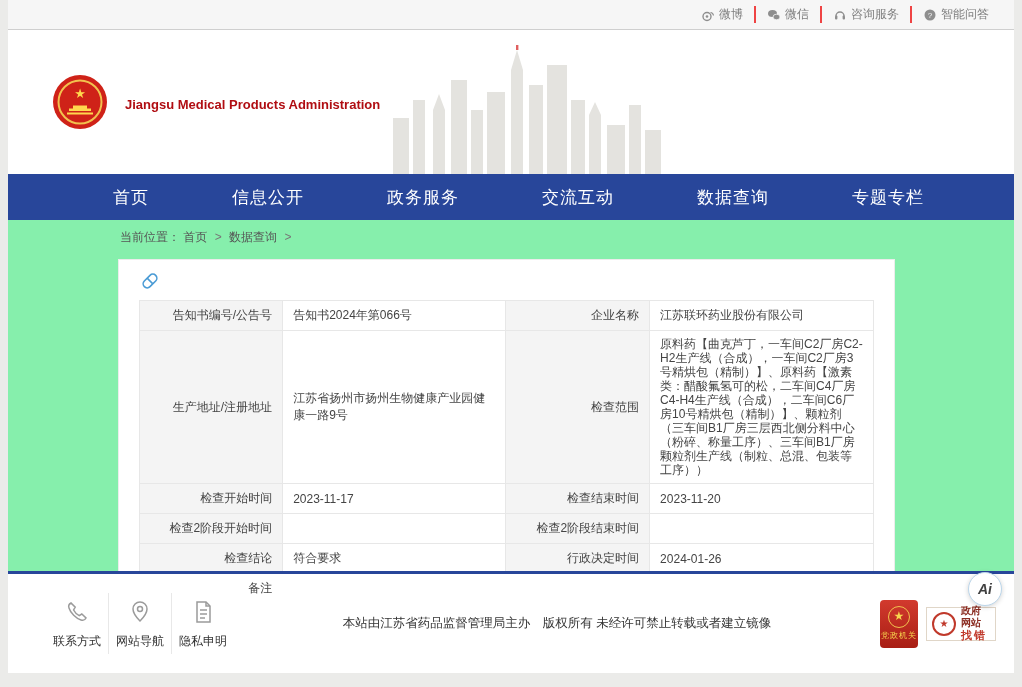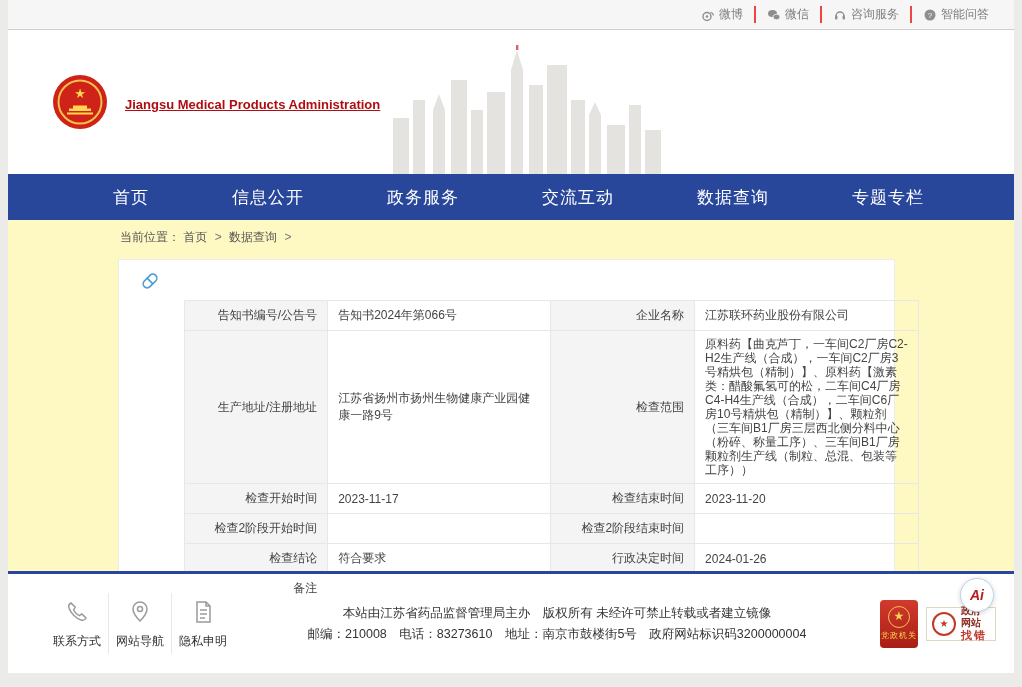--- a/index.html
+++ b/index.html
@@ -11,39 +11,39 @@
   .toplink { display:flex; align-items:center; gap:4px; color:#7d7d7d; font-size:12px;
              padding:0 11px; cursor:pointer; text-decoration:none; }
   .toplink + .toplink { border-left:2px solid #ef4444; }
   .toplink svg { display:block; }
 
   
   .header { height:144px; background:#fff; position:relative; display:flex; align-items:center; padding-left:45px; overflow:hidden; }
   .logo { width:54px; height:54px; flex:0 0 auto; }
   .titles { margin-left:18px; position:relative; z-index:2; }
   .title-cn { color:#b00d12; font-size:27px; font-weight:bold; letter-spacing:2px; }
-  .title-en { color:#b00d12; font-size:13px; font-weight:bold; margin-top:5px;text-decoration:underline; }
+  .title-en { color:#b00d12; font-size:13px; font-weight:bold; margin-top:5px; }
   .skyline { position:absolute; left:385px; top:8px; z-index:1; }
 
   
   .nav { height:46px; background:#28469a; display:flex; align-items:center; justify-content:space-between;
          padding:0 90px 0 105px; }
   .nav a { color:#ffffff; font-size:17px; letter-spacing:1px; text-decoration:none; cursor:pointer; }
 
   
-  .main { height:351px; background:#fef9c3; padding-top:9px; box-sizing:border-box; }
+  .main { height:351px; background:#86efac; padding-top:9px; box-sizing:border-box; }
   .breadcrumb { margin-left:112px; font-size:12px; color:#555; }
   .breadcrumb a { color:#555; text-decoration:none; cursor:pointer; }
   .breadcrumb .sep { margin:0 4px; color:#777; }
 
   .card { width:777px; margin:13px 0 0 110px; background:#fff; border:1px solid #ececec;
           box-sizing:border-box; padding:10px 20px 16px 20px; }
   .pill-wrap { height:26px; }
 
-  table.record { width:100%; border-collapse:collapse; margin-top:4px;margin-left:45px; }
+  table.record { width:100%; border-collapse:collapse; margin-top:4px; }
   table.record tr { height:29px; }
   table.record td { border:1px solid #e7e7e7; font-size:12px; color:#444; padding:6px 10px; vertical-align:middle; }
   td.lbl { background:#f4f4f4; text-align:right; color:#333; padding-right:14px; }
   td.val-long { font-size:11px; line-height:14px; color:#444; padding:8px 10px; }
 
   
   .footer { height:99px; background:#fff; border-top:3px solid #28469a; box-sizing:content-box;
             display:flex; align-items:center; padding:0 18px 0 38px; }
   .f-left { display:flex; align-items:center; }
   .f-quick { width:62px; text-align:center; cursor:pointer; padding:4px 0; }
@@ -59,24 +59,24 @@
                       color:#f8d64e; font-size:12px; line-height:19px; text-align:center; }
   .badge-party .plabel { color:#f8d64e; font-size:8px; letter-spacing:1px; }
 
   .badge-finderr { width:70px; height:34px; background:#fff; border:1px solid #e0d6c8; display:flex;
                    align-items:center; padding:2px 5px; gap:5px; cursor:pointer; box-sizing:border-box; }
   .badge-finderr .seal { width:20px; height:20px; border:2px solid #c0392b; border-radius:50%;
                          color:#c0392b; font-size:10px; line-height:19px; text-align:center; flex:0 0 auto; }
   .badge-finderr .t1 { font-size:10px; font-weight:bold; color:#8a2b20; line-height:12px; }
   .badge-finderr .t2 { font-size:11px; font-weight:bold; color:#c0392b; line-height:13px; letter-spacing:2px; }
 
-  .ai-btn { position:absolute; right:20px; top:572px; width:32px; height:32px; border-radius:50%;
-            background:#fff; border:1px solid #bcd6ea; color:#b91c1c; font-weight:bold; font-style:italic;
+  .ai-btn { position:absolute; right:12px; top:572px; width:32px; height:32px; border-radius:50%;
+            background:#fff; border:1px solid #bcd6ea; color:#404040; font-weight:bold; font-style:italic;
             font-size:14px; display:flex; align-items:center; justify-content:center;
-            box-shadow:0 1px 5px rgba(0,0,0,.18); cursor:pointer; z-index:5;margin-top:6px; }
+            box-shadow:0 1px 5px rgba(0,0,0,.18); cursor:pointer; z-index:5; }
 </style>
 </head>
 <body>
 
 <div class="page">
 
   <div class="topbar">
     <a class="toplink">
       <span>
         <svg width="14" height="14" viewBox="0 0 14 14">
@@ -255,21 +255,20 @@
               <line x1="10" y1="15" x2="17" y2="15"></line>
               <line x1="10" y1="19" x2="15" y2="19"></line>
             </svg>
         </div>
         <div class="q-label">隐私申明</div>
       </div>
     </div>
 
     <div class="f-center">
       <div>本站由江苏省药品监督管理局主办　版权所有 未经许可禁止转载或者建立镜像</div>
-      <div>邮编：210008　电话：83273610　地址：南京市鼓楼街5号　政府网站标识码3200000004</div>
     </div>
 
     <div class="f-right">
       <div class="badge-party">
         <div class="emb">★</div>
         <div class="plabel">党政机关</div>
       </div>
       <div class="badge-finderr">
         <div class="seal">★</div>
         <div>

